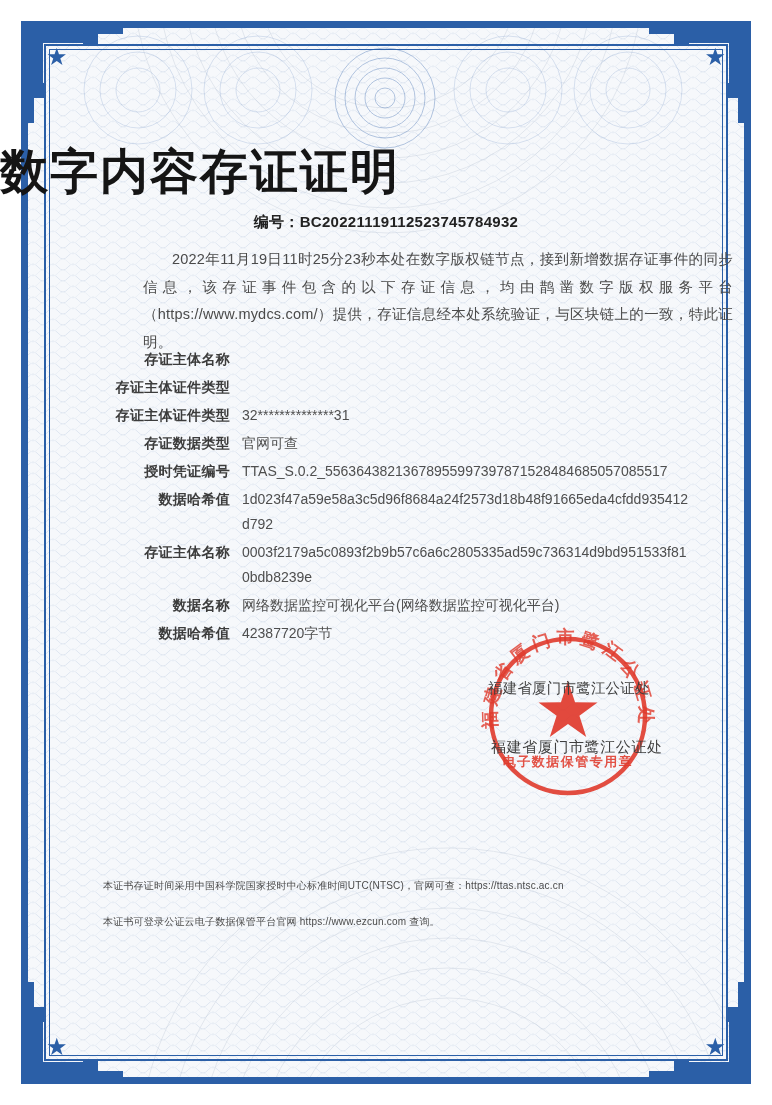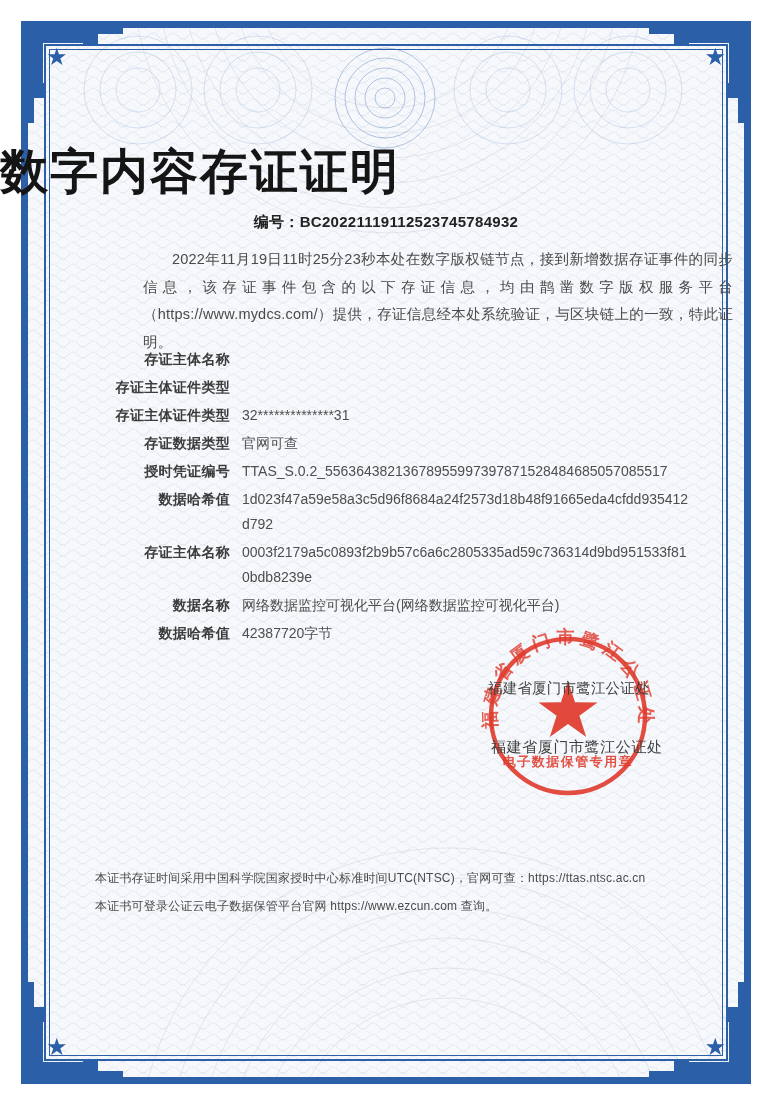--- a/index.html
+++ b/index.html
@@ -69,21 +69,21 @@
     position:absolute; left:20px; top:63px; white-space:nowrap;
     font-size:14.5px; color:#3f3f3f; letter-spacing:.2px;
   }
   .seal-date {
     position:absolute; left:23px; top:122px; white-space:nowrap;
     font-size:15px; color:#3f3f3f; letter-spacing:.6px;
   }
 
   .footer { position:absolute; left:95px; top:864px; width:592px; }
   .footer p {
-    margin:0; font-size:12px; line-height:28px; color:#4a4a4a;
+    margin:8px; font-size:10px; line-height:28px; color:#4a4a4a;
     letter-spacing:.2px; word-break:break-all;
   }
 </style>
 </head>
 <body>
 
 <div class="certificate">
 
   <div class="bg-area">
     <svg viewBox="0 0 716 1049" preserveAspectRatio="none" aria-hidden="true">

